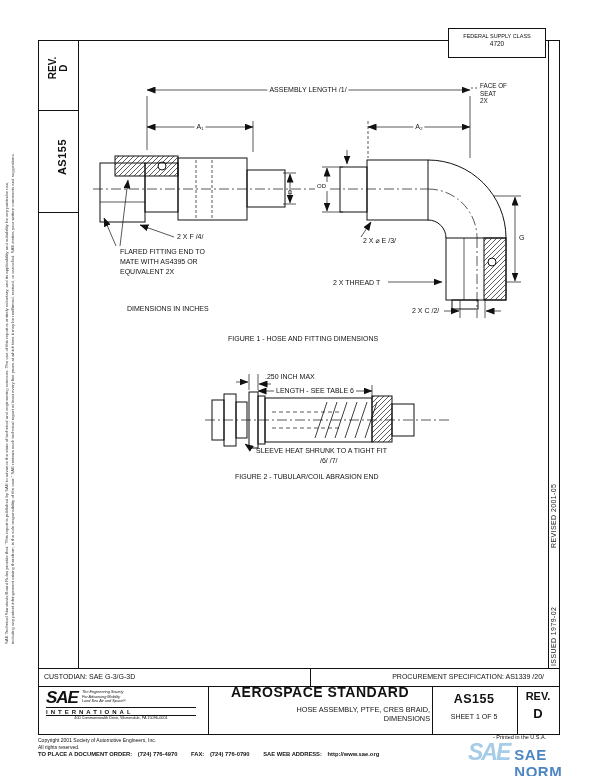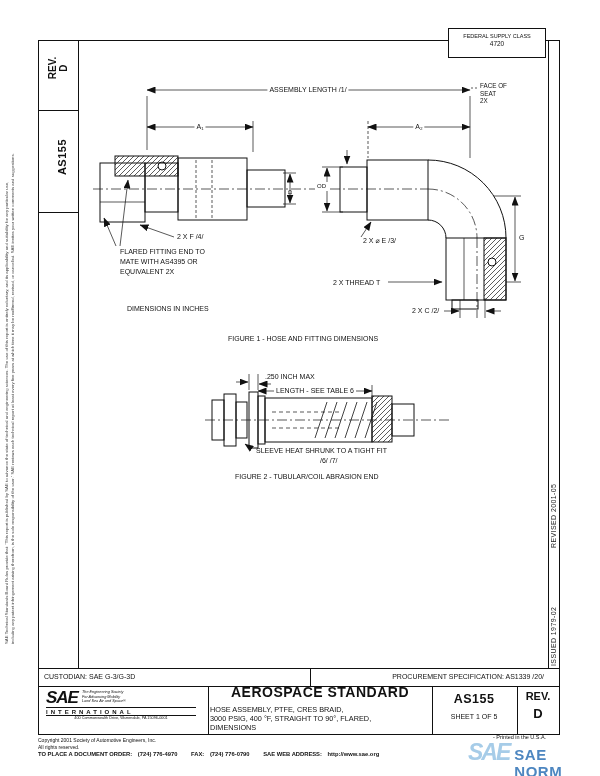--- a/index.html
+++ b/index.html
@@ -19,21 +19,21 @@
   .fsc1{font-size:5.5px;line-height:7px;}
   .fsc2{font-size:6.5px;line-height:8px;}
   .revblock div{font-size:10px;font-weight:bold;line-height:11px;text-align:center;width:72px;}
   .as155{font-size:11px;font-weight:bold;letter-spacing:.5px;}
   .margin-note{font-size:7px;color:#222;letter-spacing:.4px;}
   .disc{font-size:4.3px;line-height:5.6px;color:#444;width:556px;}
   .note3 div{font-size:7px;line-height:10px;}
   .fos div{font-size:6.3px;line-height:7.5px;}
   .tb-custodian{font-size:7px;}
   .tb-head{font-size:14px;font-weight:bold;letter-spacing:.5px;}
-  .tb-title{font-size:7.3px;line-height:9px;text-align:left;}
+  .tb-title{font-size:7.3px;line-height:9px;text-align:right;}
   .tb-num{font-size:12.5px;font-weight:bold;letter-spacing:.5px;}
   .tb-sheet{font-size:7px;}
   .tb-rev1{font-size:11px;font-weight:bold;}
   .tb-rev2{font-size:13px;font-weight:bold;}
   .saelogo{position:absolute;left:46px;top:690px;width:150px;}
   .saelogo .row{display:flex;align-items:flex-start;}
   .saeword{font-size:17px;font-weight:bold;font-style:italic;letter-spacing:-1px;line-height:16px;}
   .tagline{font-size:3.8px;line-height:4.5px;margin-left:4px;font-style:italic;}
   .intl{font-size:6px;font-weight:bold;letter-spacing:3px;border-top:1px solid #111;
         border-bottom:1px solid #111;margin-top:1px;padding:.5px 0;}
@@ -239,21 +239,20 @@
         <div>Land Sea Air and Space®</div>
       </span>
     </div>
     <div class="intl">INTERNATIONAL</div>
     <div class="addr">400 Commonwealth Drive, Warrendale, PA 15096-0001</div>
   </div>
 
   <div class="lbl tb-head ctr" style="left:320px;top:688px;">AEROSPACE STANDARD</div>
   <div class="abs tb-title" style="left:210px;top:705px;width:220px;">
     <div>HOSE ASSEMBLY, PTFE, CRES BRAID,</div>
-    <div>3000 PSIG, 400 °F, STRAIGHT TO 90°, FLARED,</div>
     <div>DIMENSIONS</div>
   </div>
   <div class="lbl tb-num ctr" style="left:474px;top:695px;">AS155</div>
   <div class="lbl tb-sheet ctr" style="left:474px;top:712px;">SHEET 1 OF 5</div>
   <div class="lbl tb-rev1 ctr" style="left:538px;top:692px;">REV.</div>
   <div class="lbl tb-rev2 ctr" style="left:538px;top:709px;">D</div>
 
   <div class="abs foot-copy" style="left:38px;top:737px;">
     <div>Copyright 2001 Society of Automotive Engineers, Inc.</div>
     <div>All rights reserved.</div>

